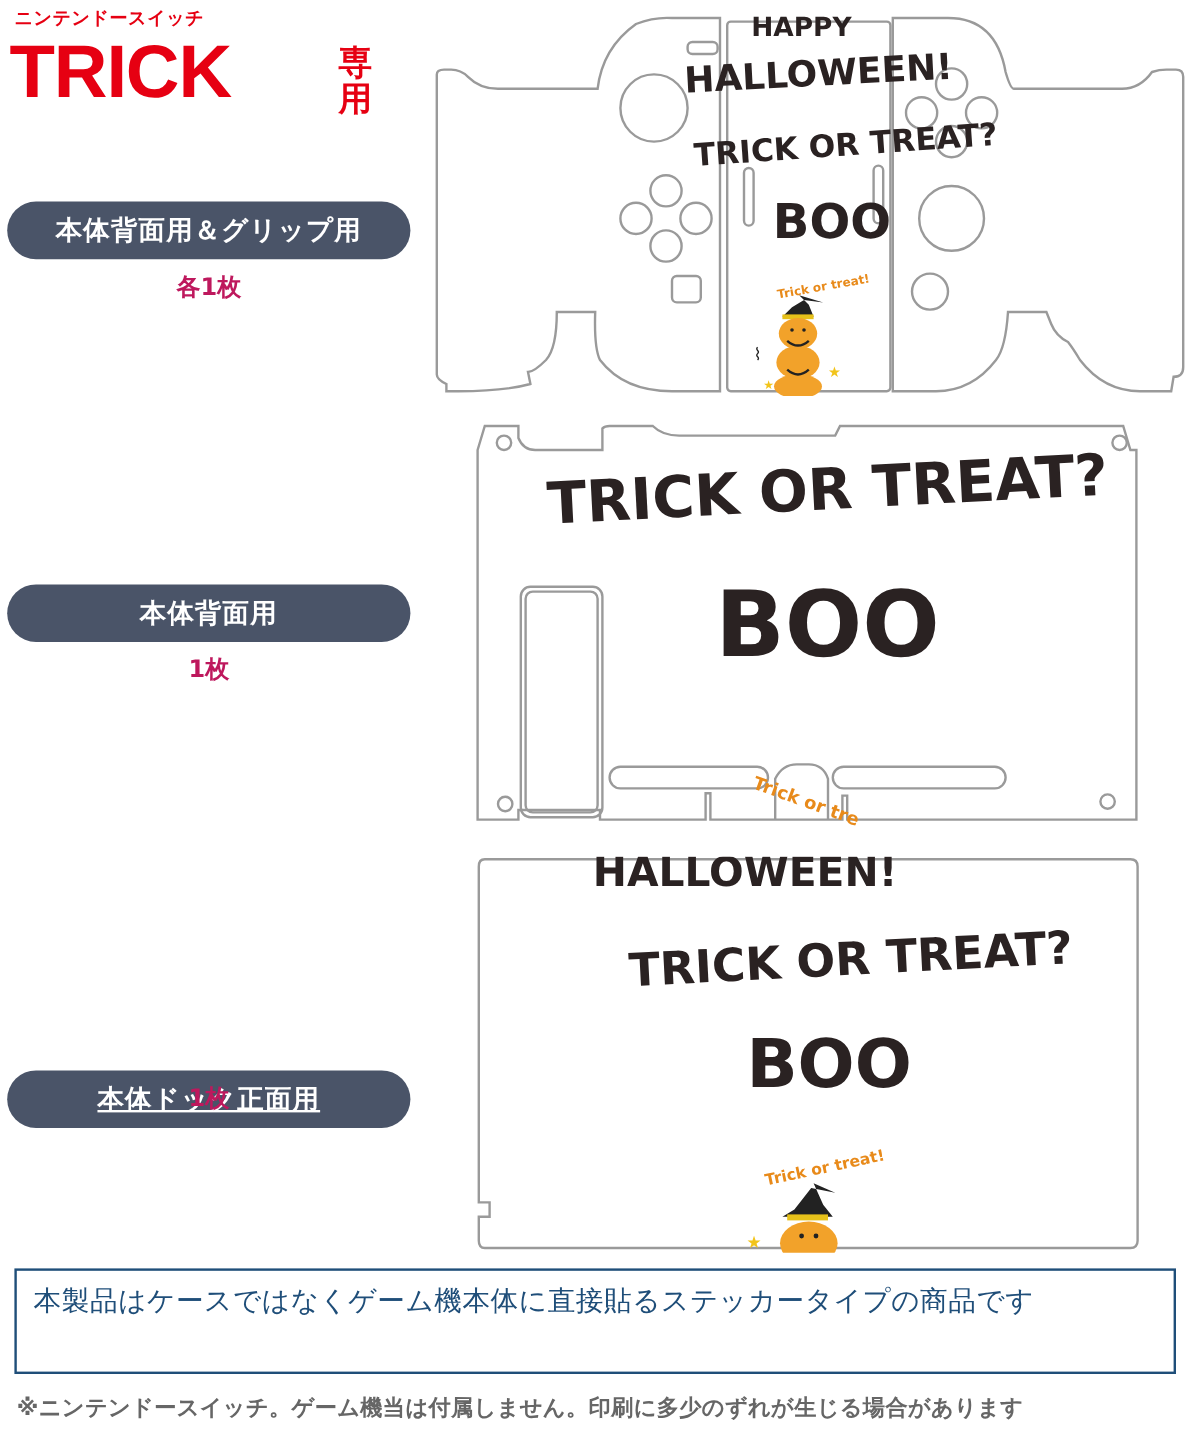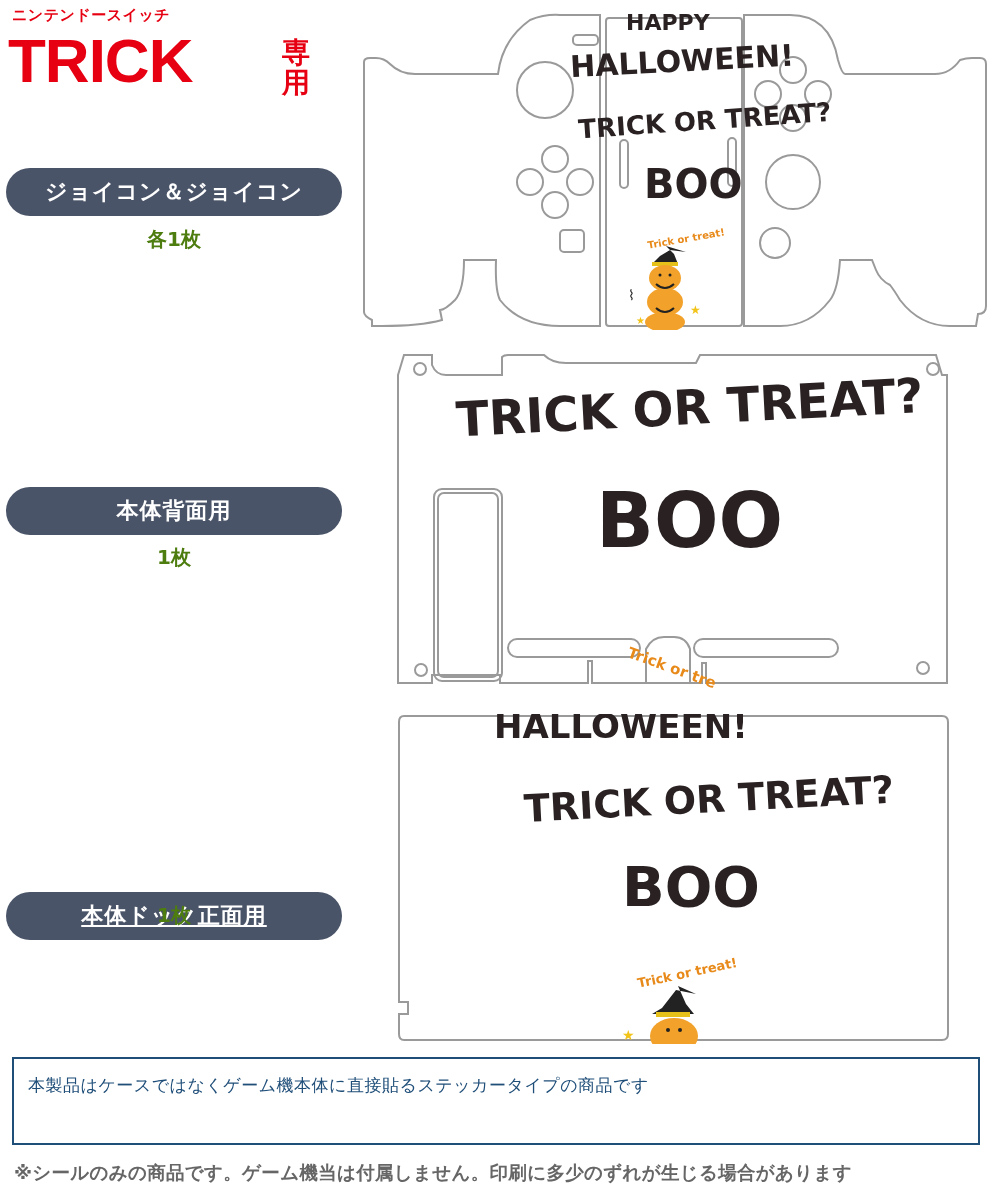--- a/index.html
+++ b/index.html
@@ -4,42 +4,42 @@
 <style>
   * { box-sizing: border-box; margin: 0; padding: 0; }
   html, body { width: 1000px; height: 1200px; background: #ffffff; overflow: hidden; }
   body { position: relative; font-family: "DejaVu Sans", sans-serif; color: #333; }
 
   .brand-kana { position: absolute; left: 12px; top: 6px; font-size: 15px; font-weight: bold; color: #e60012; letter-spacing: 0.5px; font-family: "DejaVu Sans", sans-serif; }
   .brand-switch { position: absolute; left: 8px; top: 30px; font-size: 62px; font-weight: bold; color: #e60012; font-family: "Liberation Sans", sans-serif; letter-spacing: -1px; line-height: 1; }
   .brand-senyo { position: absolute; left: 282px; top: 38px; width: 34px; font-size: 28px; font-weight: bold; color: #e60012; line-height: 30px; font-family: "DejaVu Sans", sans-serif; }
 
   .pill { position: absolute; left: 6px; width: 336px; height: 48px; border-radius: 24px; background: #4a5468; color: #fff; font-size: 22px; font-weight: bold; display: flex; align-items: center; justify-content: center; letter-spacing: 1px; }
-  .count { position: absolute; left: 6px; width: 336px; text-align: center; font-size: 20px; font-weight: bold; color: #4d7c0f; }
+  .count { position: absolute; left: 6px; width: 336px; text-align: center; font-size: 20px; font-weight: bold; color: #be185d; }
 
   .art { position: absolute; }
   .art svg { display: block; }
 
-  .notice { position: absolute; left: 12px; top: 1057px; width: 968px; height: 88px; border: 2px solid #1f4e79; background: #fff; padding: 8px 14px; color: #1f4e79; font-size: 17px; line-height: 36px; letter-spacing: 0.5px; white-space: nowrap; }
+  .notice { position: absolute; left: 12px; top: 1057px; width: 968px; height: 88px; border: 2px solid #1f4e79; background: #fff; padding: 8px 14px; color: #1f4e79; font-size: 23px; line-height: 36px; letter-spacing: 0.5px; white-space: nowrap; }
   .footnote { position: absolute; left: 14px; top: 1160px; font-size: 18.5px; font-weight: bold; color: #666; white-space: nowrap; letter-spacing: 0.3px; }
 
   .scrawl { font-family: "DejaVu Sans", sans-serif; font-weight: bold; fill: #2a2222; }
   .orange { fill: #e88a1a; font-family: "DejaVu Sans", sans-serif; font-weight: bold; }
 </style>
 </head>
 <body>
 
 <div class="brand-kana">ニンテンドースイッチ</div>
 <div class="brand-switch">TRICK</div>
 <div class="brand-senyo">
   <div>専</div>
   <div>用</div>
 </div>
 
-<div class="pill" style="top:168px;">ジョイコン＆ジョイコン</div>
+<div class="pill" style="top:168px;">本体背面用＆グリップ用</div>
 <div class="count" style="top:226px;">各1枚</div>
 
 <div class="pill" style="top:487px;">本体背面用</div>
 <div class="count" style="top:544px;">1枚</div>
 
 <div class="pill" style="top:892px;text-decoration:underline;">本体ドック正面用</div>
 <div class="count" style="top:902px;">1枚</div>
 
 <div class="art" style="left:360px; top:10px;">
   <svg width="630" height="320" viewBox="0 0 630 320">
@@ -124,13 +124,13 @@
         <circle cx="284" cy="316" r="2" fill="#222"></circle>
     </g>
     <text x="226" y="326" font-size="14" fill="#f2c41a">★</text>
   </svg>
 </div>
 
 <div class="notice">
   <div>本製品はケースではなくゲーム機本体に直接貼るステッカータイプの商品です</div>
 </div>
 
-<div class="footnote">※シールのみの商品です。ゲーム機当は付属しません。印刷に多少のずれが生じる場合があります</div>
+<div class="footnote">※ニンテンドースイッチ。ゲーム機当は付属しません。印刷に多少のずれが生じる場合があります</div>
 
 </body></html>

